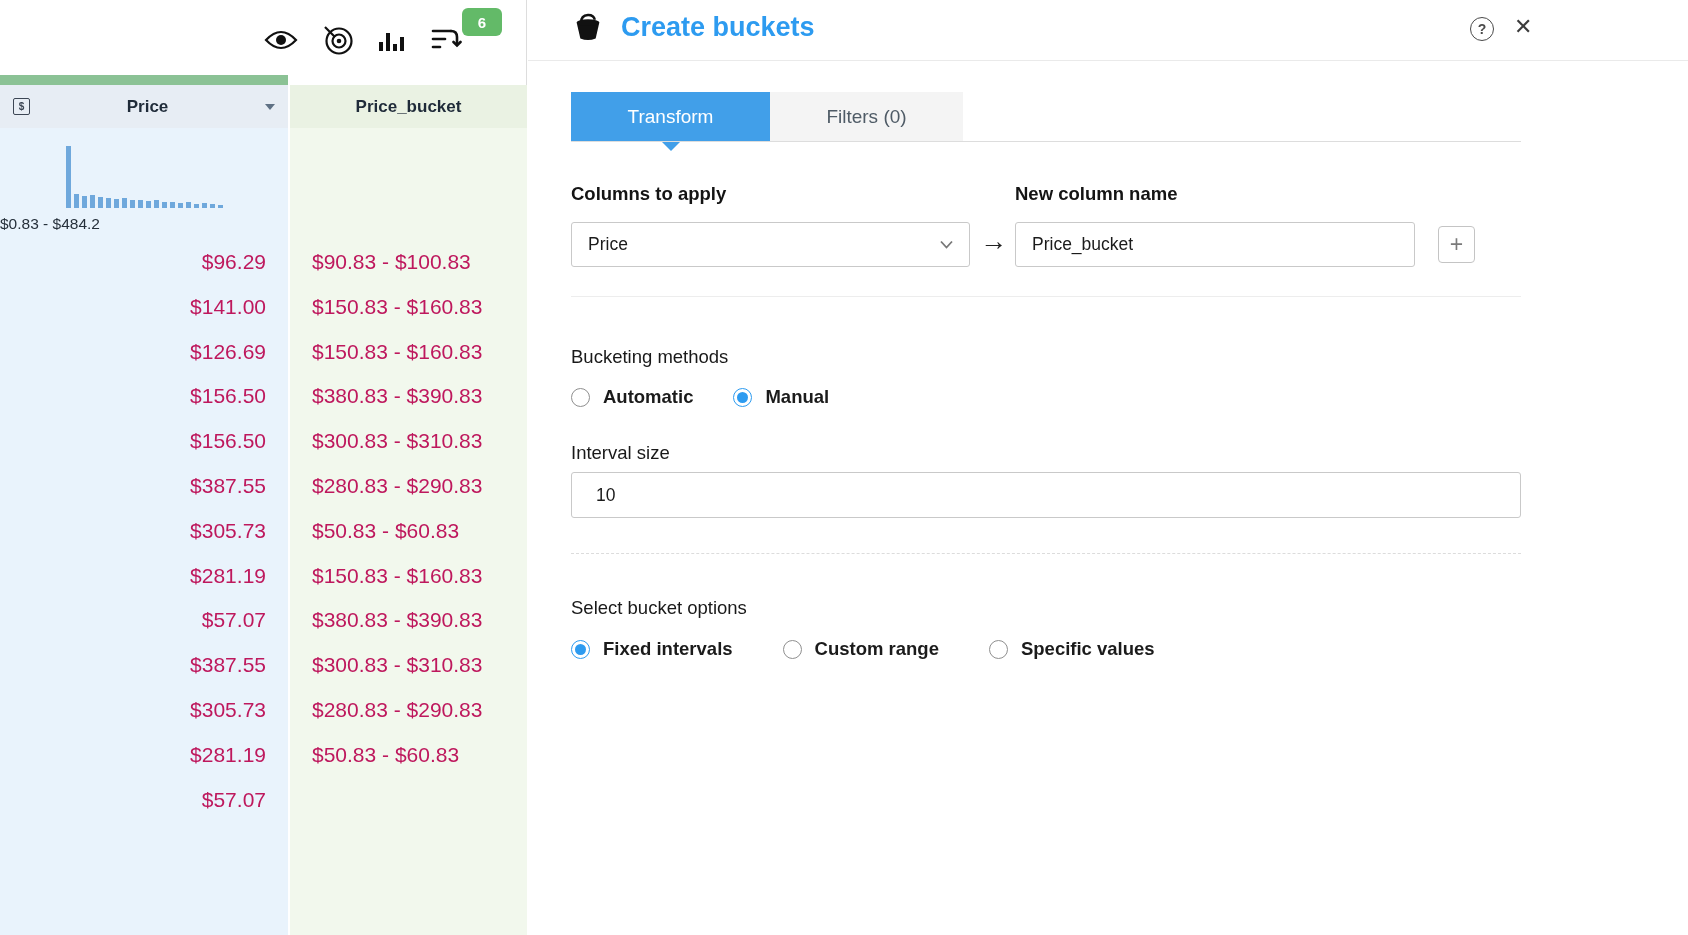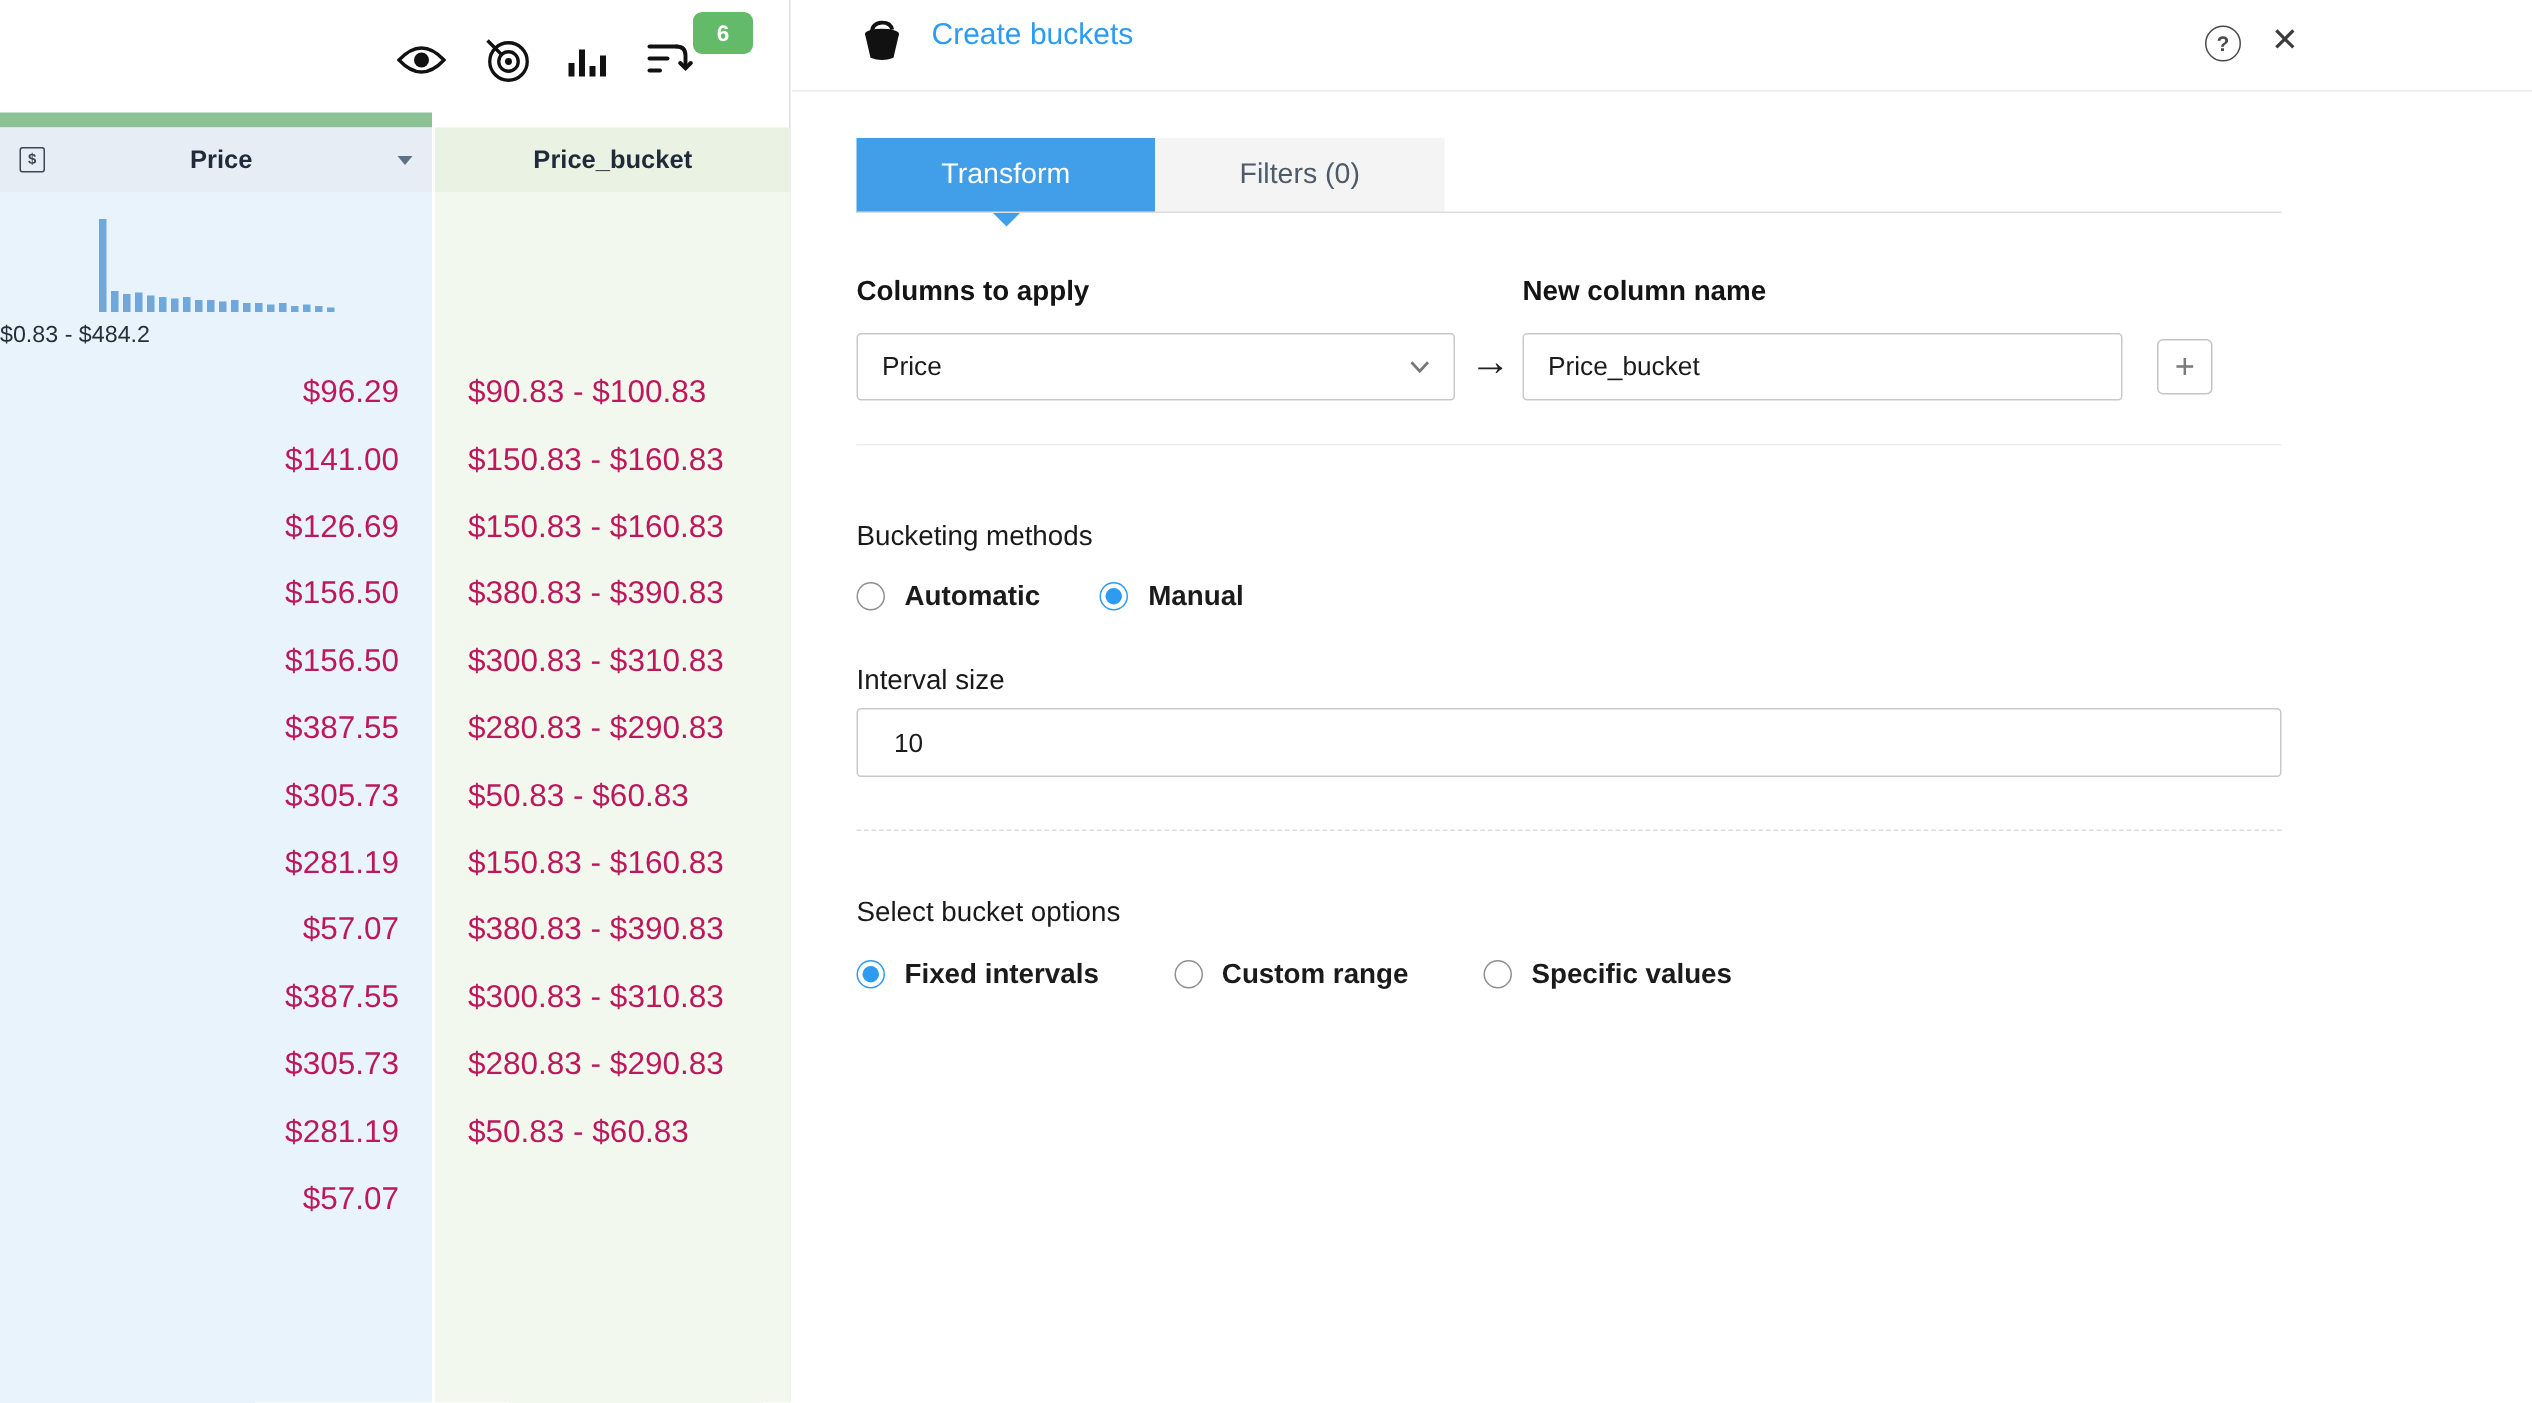--- a/index.html
+++ b/index.html
@@ -54,21 +54,21 @@
 
   .bucket-col { position:absolute; left:290px; top:85px; bottom:0; width:237px; }
   .bucket-col .col-header { background:#eaf2e3; justify-content:center; cursor:pointer; }
   .bucket-spacer { height:112px; background:#f2f8ed; }
   .bucket-col .cells { top:155px; background:#f2f8ed; }
   .bucket-cell { padding-left:22px; }
 
   
   .panel { position:absolute; left:528px; top:0; right:0; bottom:0; background:#fff; }
   .panel-title-icon { position:absolute; left:43px; top:9px; width:34px; height:34px; }
-  .panel-title { position:absolute; left:93px; top:12px; font-size:20px; font-weight:normal; color:#2d9bf0; cursor:default; }
+  .panel-title { position:absolute; left:93px; top:12px; font-size:27px; font-weight:bold; color:#2d9bf0; cursor:default; }
   .help-btn {
     position:absolute; left:942px; top:17px; width:24px; height:24px;
     border:1.6px solid #4a4a4a; border-radius:50%; color:#4a4a4a;
     font-size:14px; font-weight:bold; display:flex; align-items:center; justify-content:center; cursor:pointer;
   }
   .close-btn { position:absolute; left:986px; top:14px; font-size:22px; color:#3c3c3c; cursor:pointer; }
   .header-line { position:absolute; left:0; right:0; top:60px; height:1px; background:#eaeaea; }
 
   .tabs { position:absolute; left:43px; top:92px; height:50px; display:flex; }
   .tab { display:flex; align-items:center; justify-content:center; font-size:19px; cursor:pointer; }

